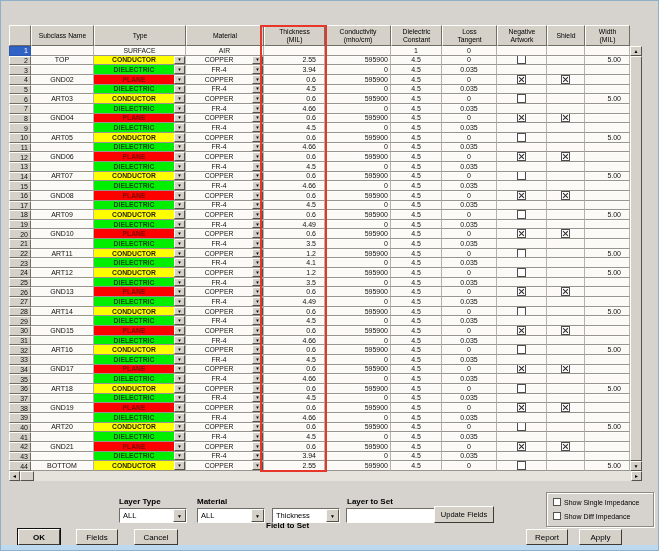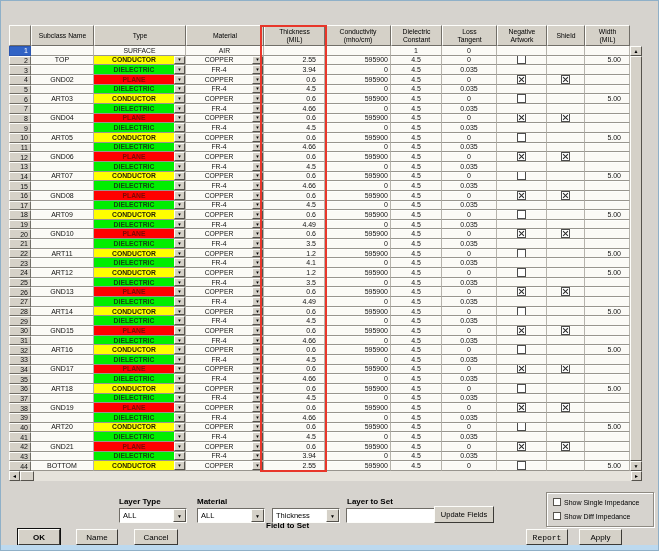--- a/index.html
+++ b/index.html
@@ -1058,21 +1058,21 @@
       <span class="box"></span>
       <span>Show Single Impedance</span>
     </div>
     <div class="fcb" style="left:6px;top:19px;">
       <span class="box"></span>
       <span>Show Diff Impedance</span>
     </div>
   </div>
 
   <div class="btn default" style="left:17px;top:528px;width:42px;height:16px;">OK</div>
-  <div class="btn" style="left:75px;top:528px;width:42px;height:16px;">Name</div>
+  <div class="btn" style="left:75px;top:528px;width:42px;height:16px;">Fields</div>
   <div class="btn" style="left:133px;top:528px;width:44px;height:16px;">Cancel</div>
-  <div class="btn" style="left:525px;top:528px;width:42px;height:16px;font-family:Liberation Mono, monospace;">Report</div>
+  <div class="btn" style="left:525px;top:528px;width:42px;height:16px;">Report</div>
   <div class="btn" style="left:578px;top:528px;width:43px;height:16px;">Apply</div>
 
   <div class="bstrip"></div>
 
 
 </div>
 
 </body></html>

